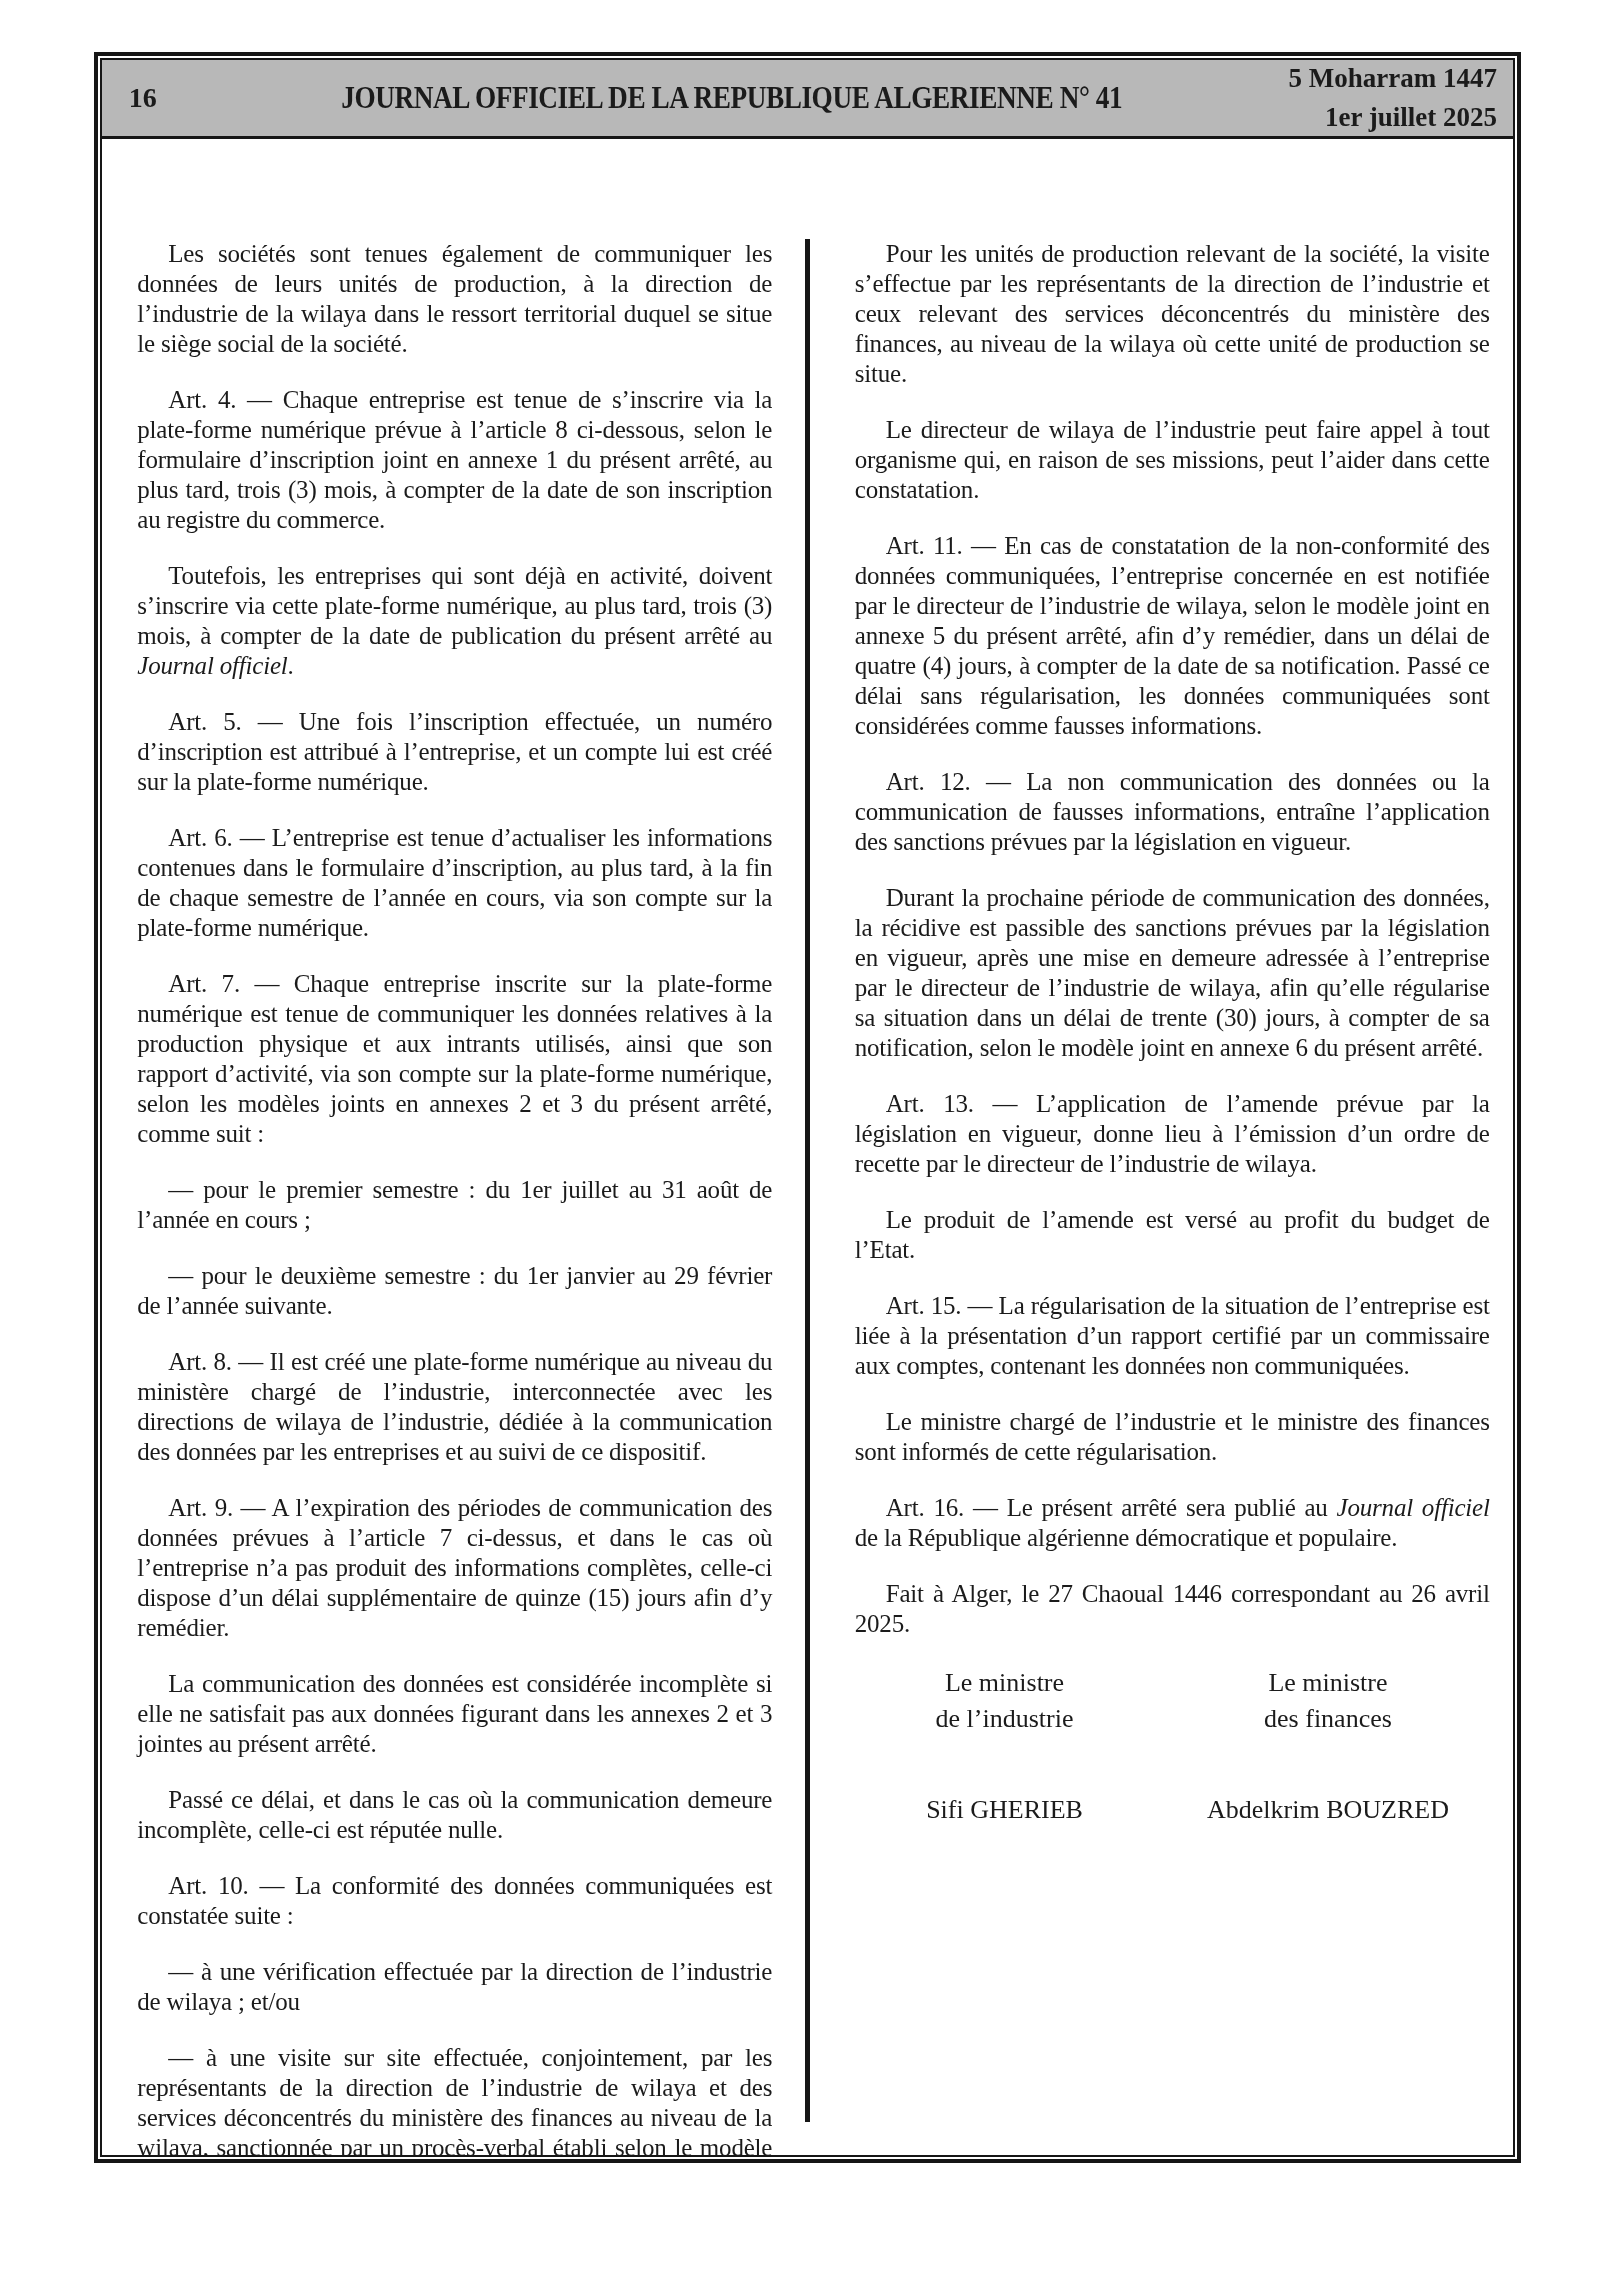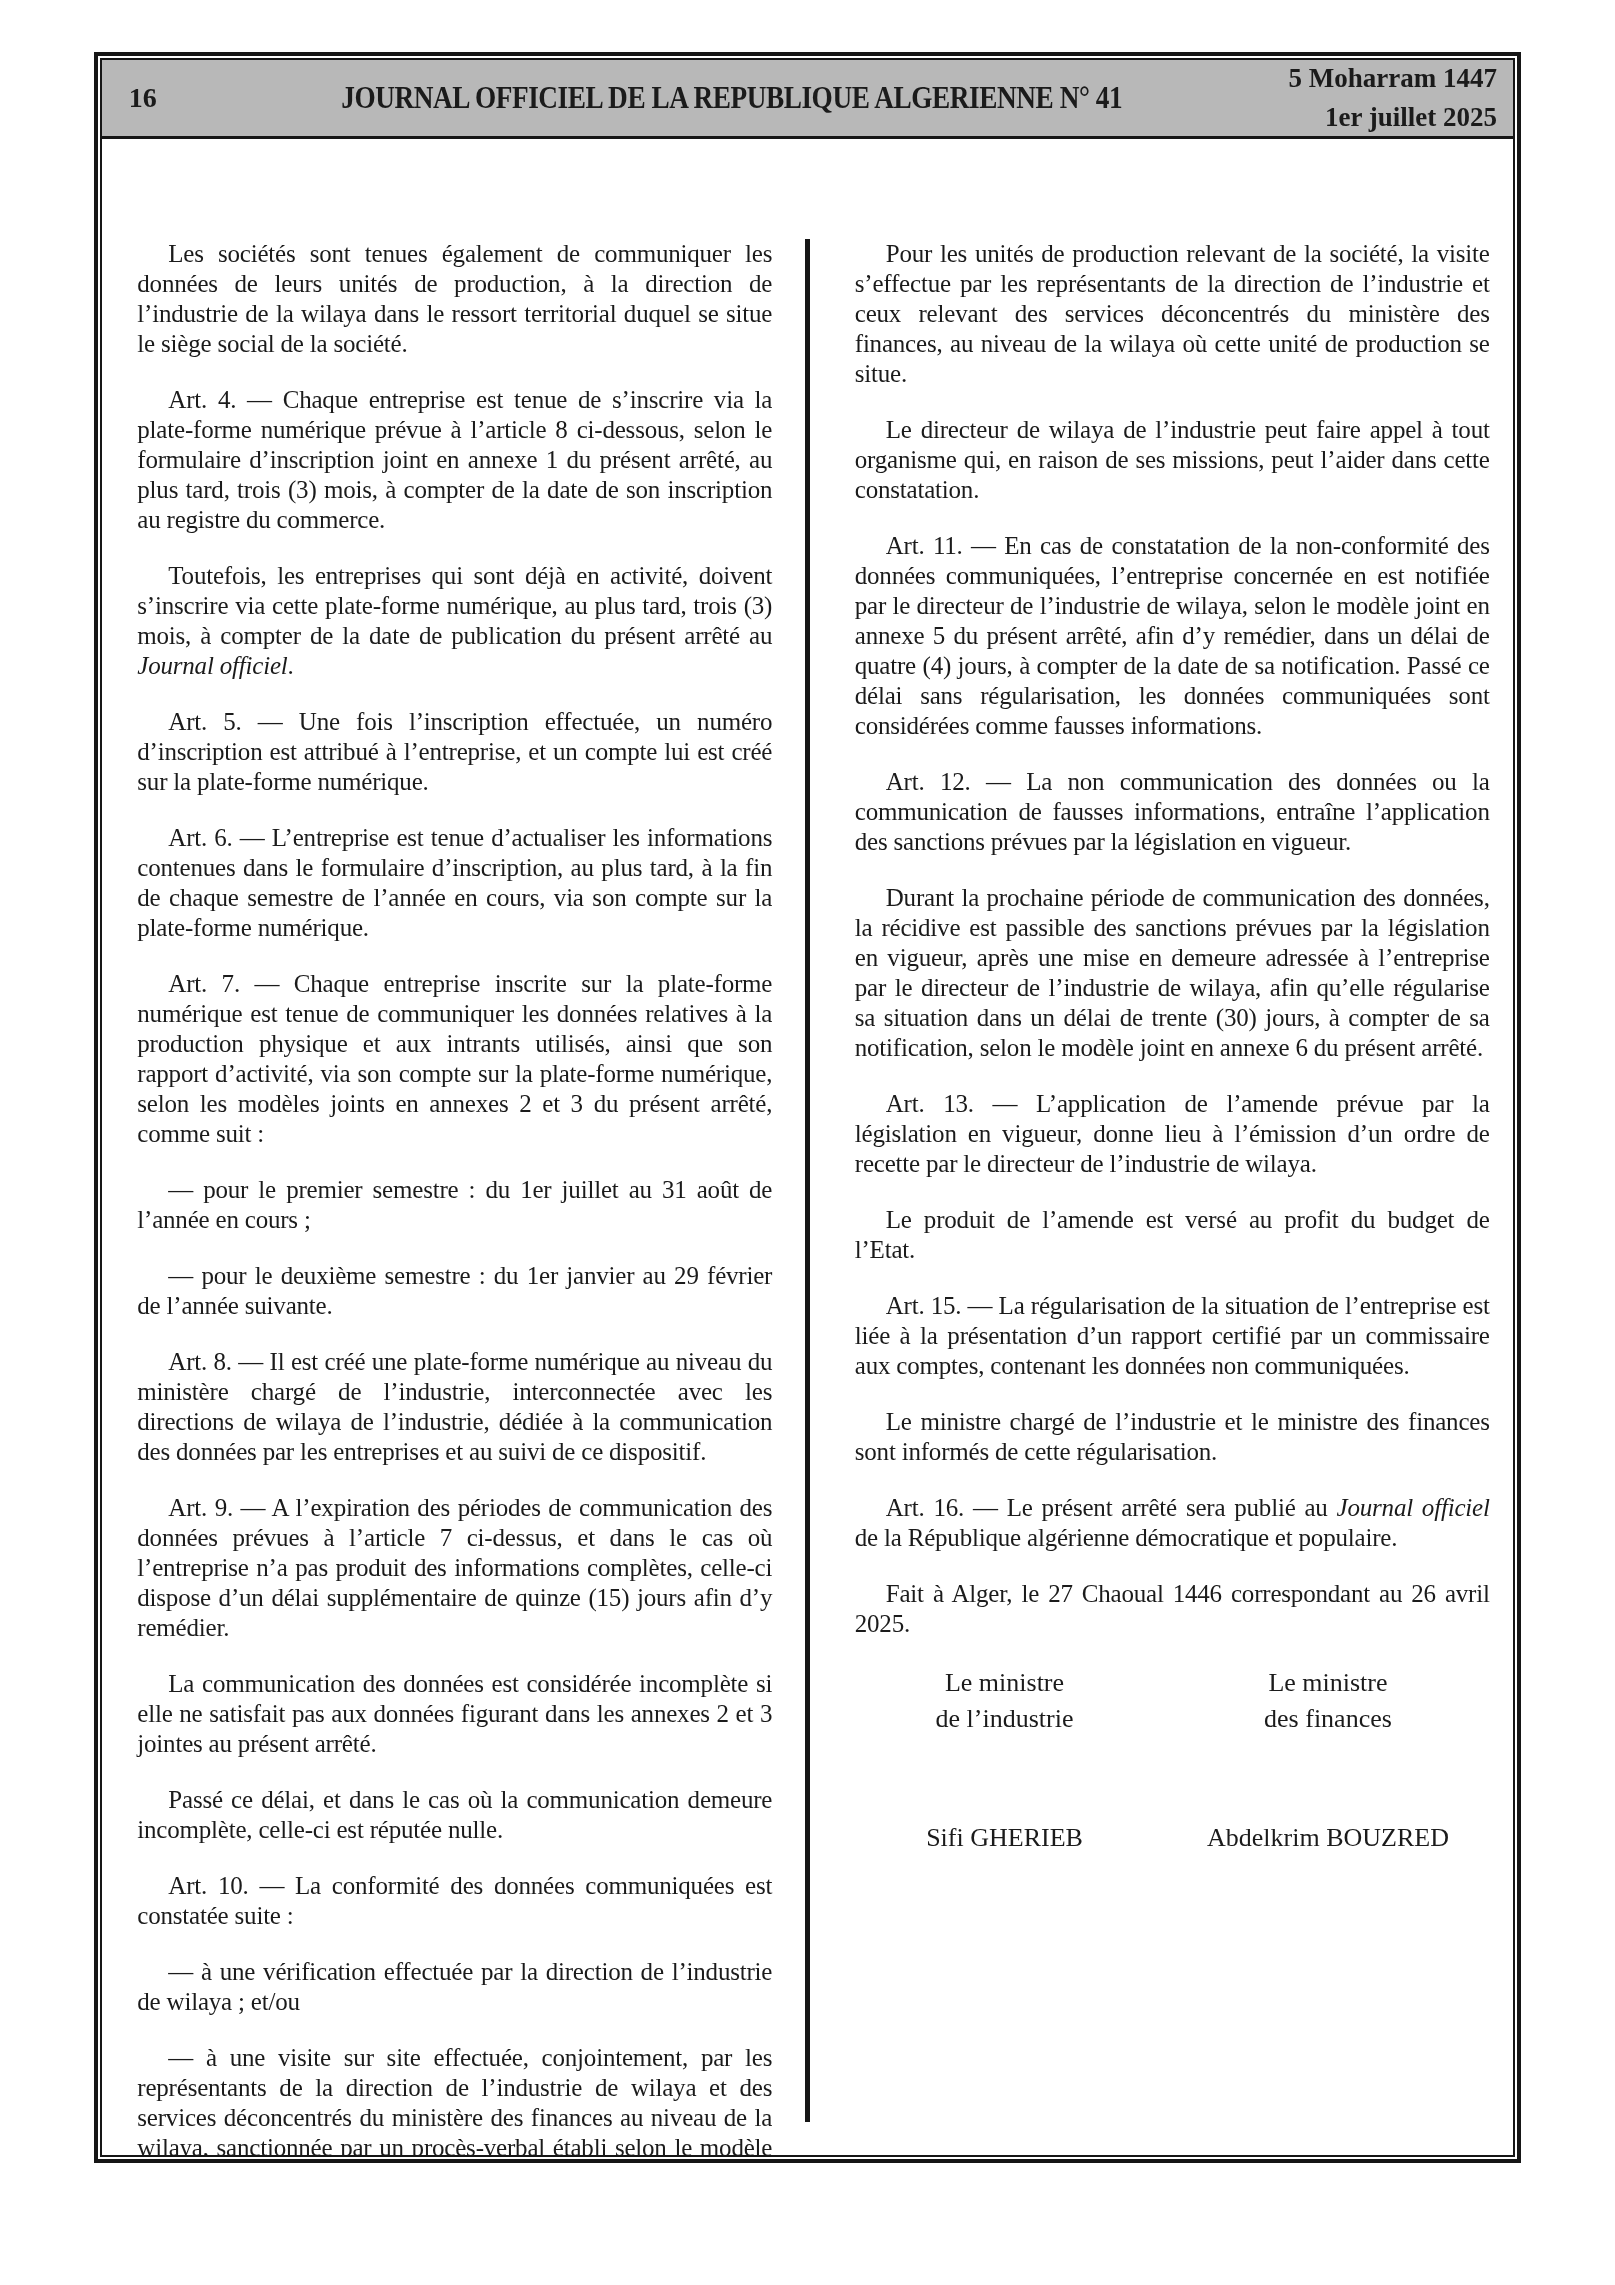--- a/index.html
+++ b/index.html
@@ -91,21 +91,21 @@
     font-size: 25px;
     line-height: 30px;
     text-align: justify;
     text-indent: 31px;
     letter-spacing: -0.2px;
   }
   .italic { font-style: italic; }
   .sig-row {
     display: flex;
   }
-  .sig-row.names { margin-top: 83px; }
+  .sig-row.names { margin-top: 55px; }
   .sig-cell {
     flex: 1;
     text-align: center;
     font-size: 26px;
     line-height: 36px;
   }
 </style>
 </head>
 <body>
 

